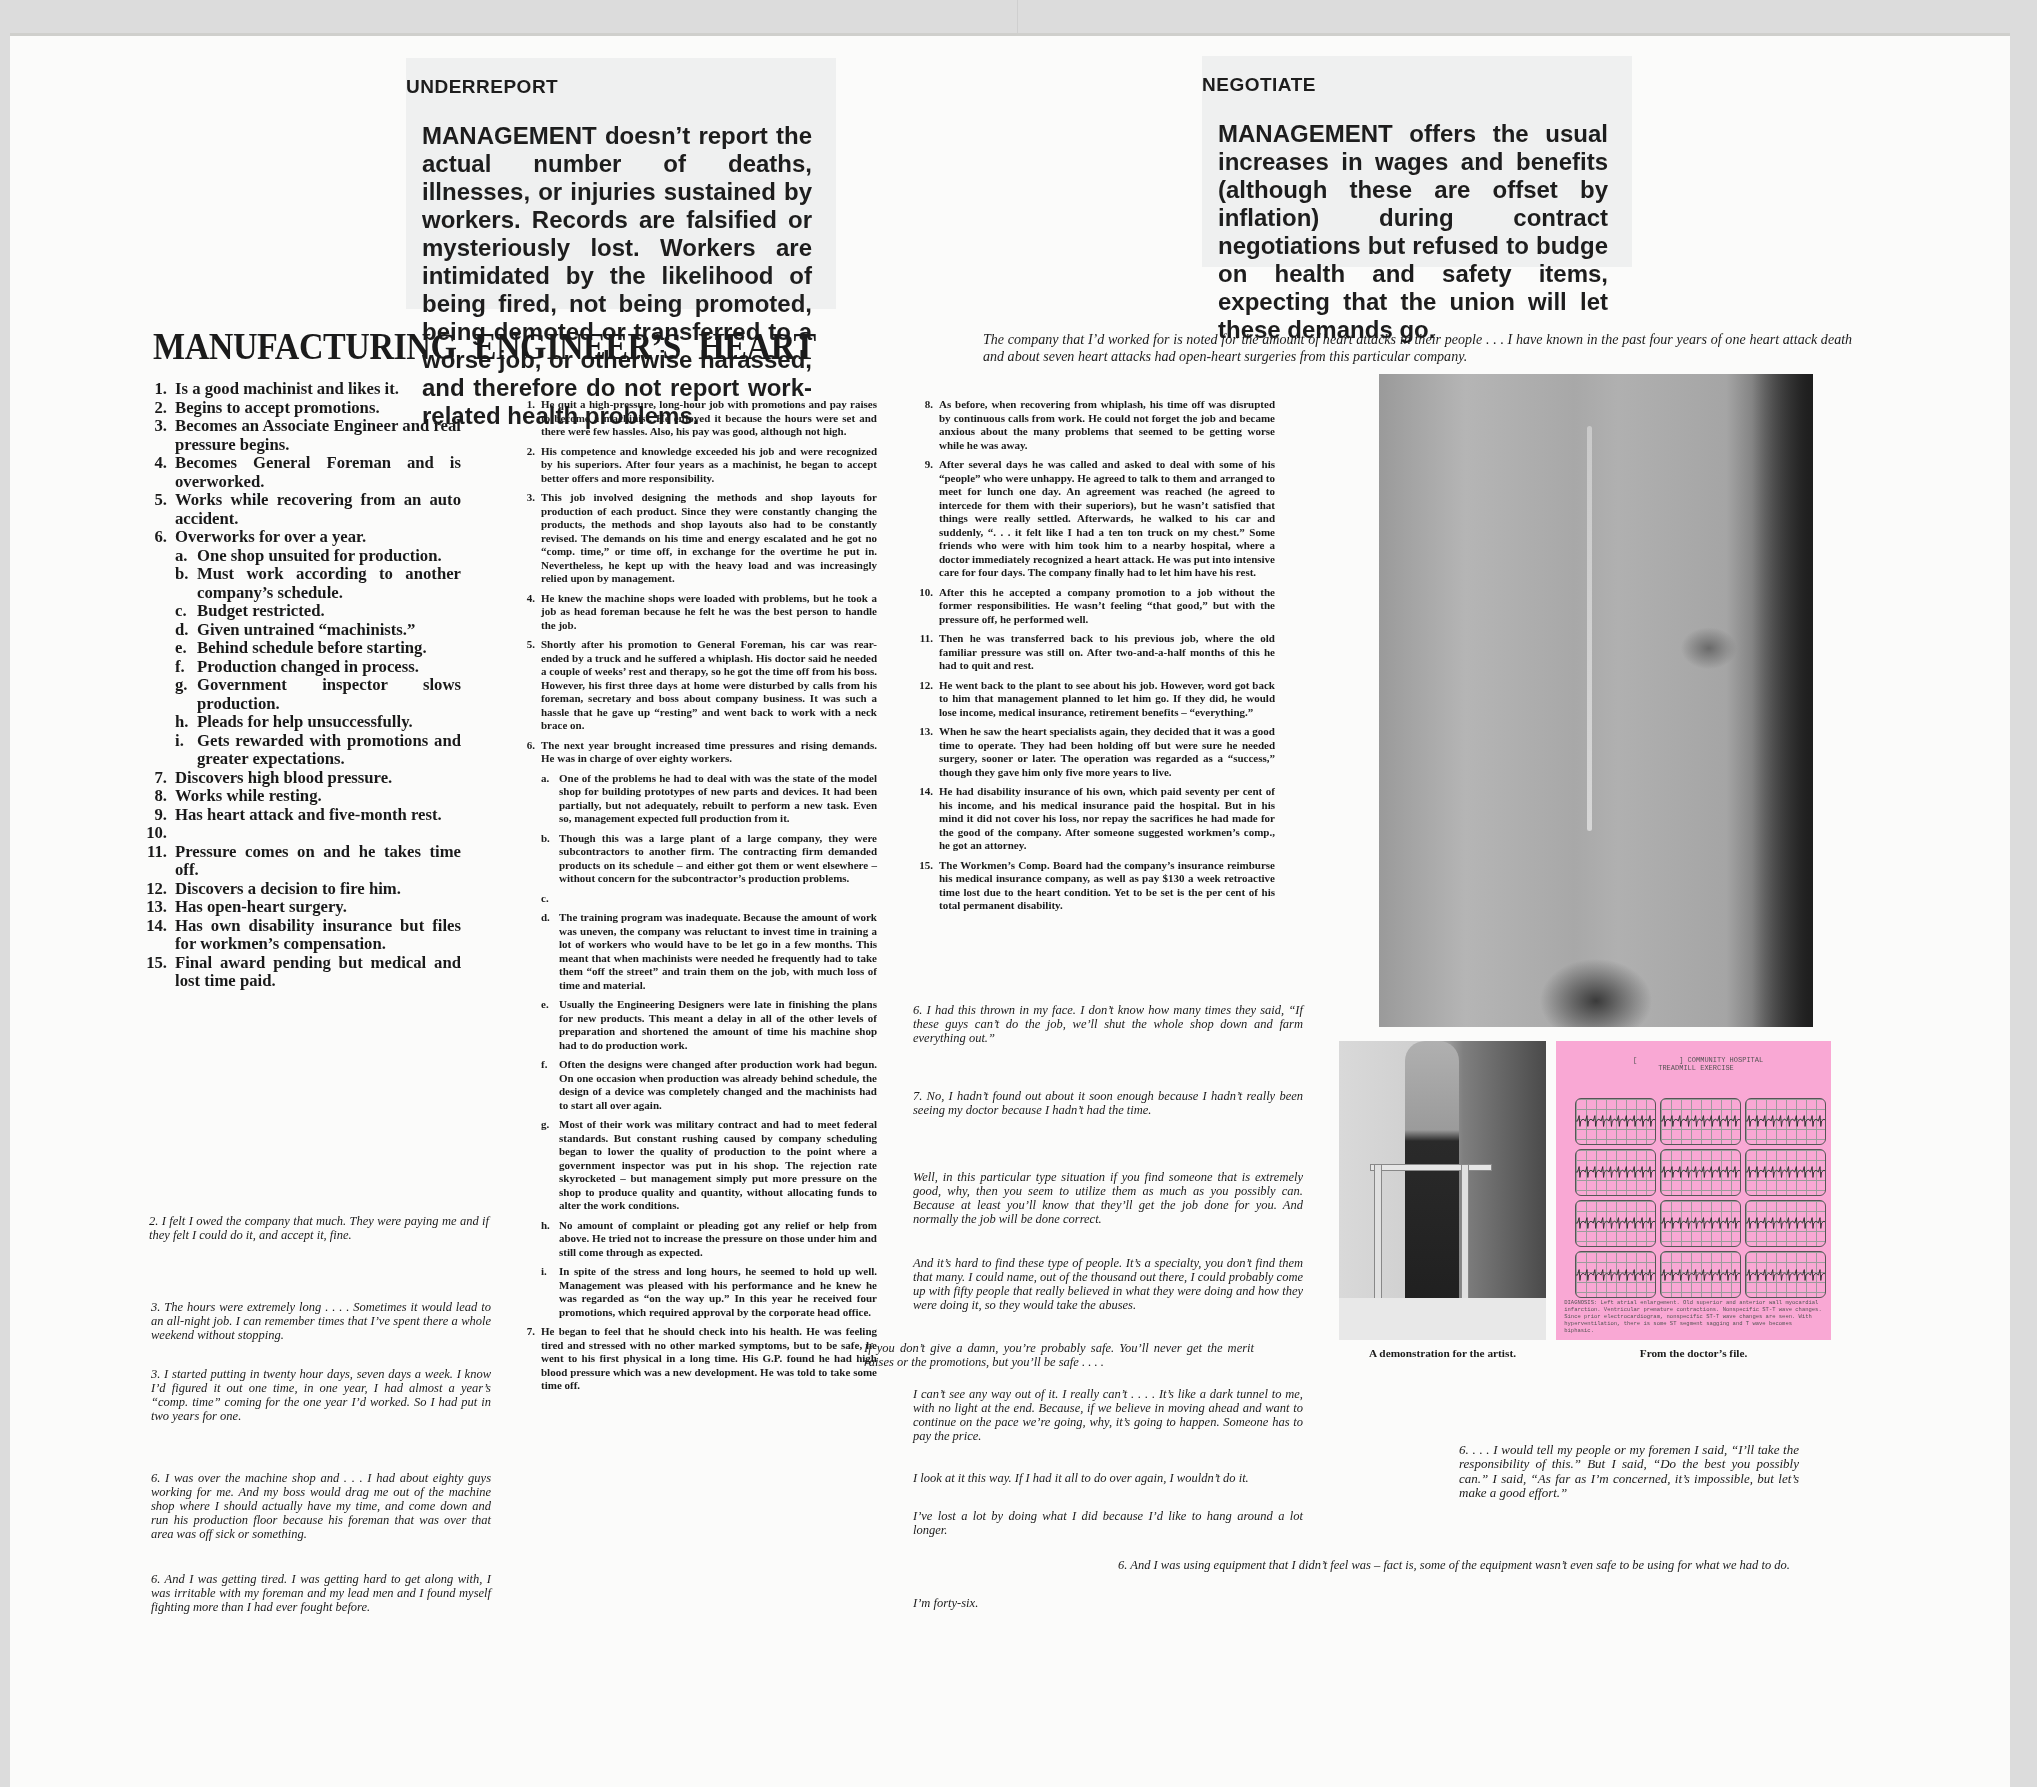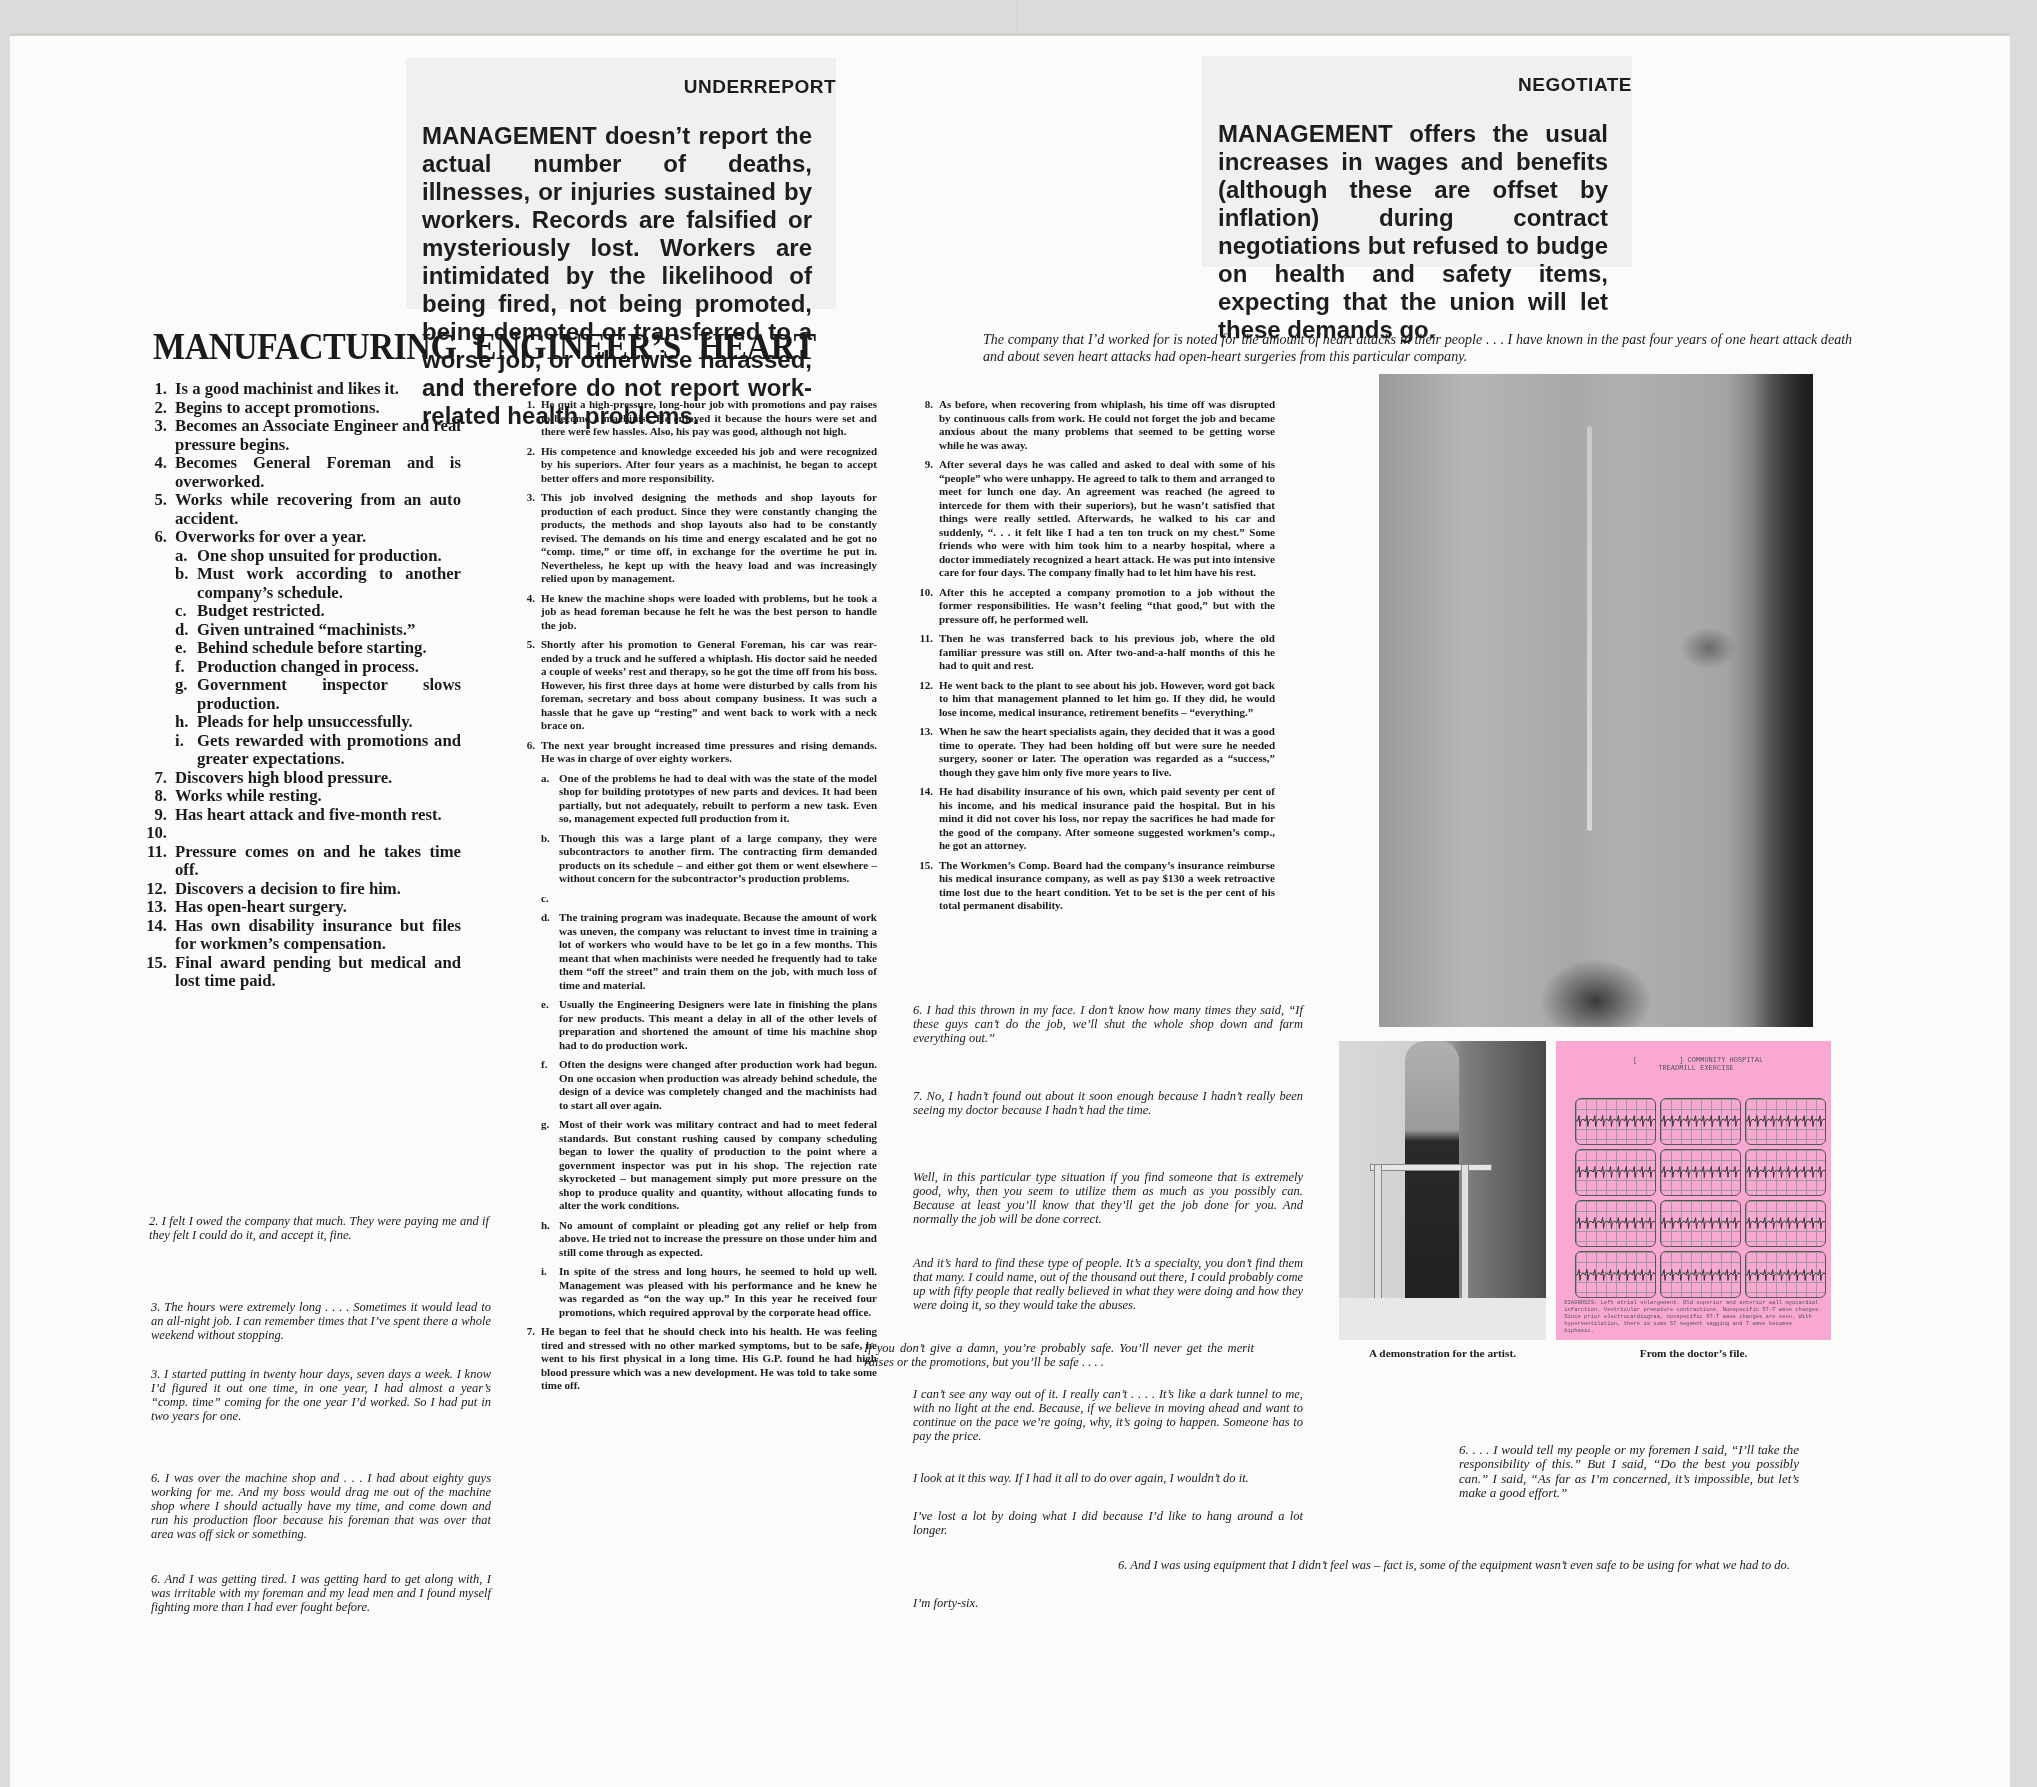--- a/index.html
+++ b/index.html
@@ -17,21 +17,21 @@
     background: #fbfbfa;
     box-shadow: 0 -3px 0 #cfcfcc;
   }
   .fold { position:absolute; left: 1017px; top: 0; width: 1px; height: 36px; background: #cfcfcf; }
   .abs { position: absolute; }
 
   .panel {
     position: absolute; background: #eff0f0;
     font-family: "Liberation Sans", sans-serif; font-weight: bold; color: #1d1d1d;
   }
-  .panel .ptitle { text-align: right; font-size: 19px; letter-spacing: 0.5px; margin-top: 18px; }
+  .panel .ptitle { text-align: left; font-size: 19px; letter-spacing: 0.5px; margin-top: 18px; }
   .panel .pbody { font-size: 24px; line-height: 28px; text-align: justify; margin: 24px 24px 0 16px; }
 
   .main-title {
     font-family: "Liberation Serif", serif; font-weight: bold;
     font-size: 37px; letter-spacing: -0.5px; transform: scaleX(0.92); transform-origin: left;
     word-spacing: 10px; white-space: nowrap; color: #1b1b1b;
   }
   .top-quote {
     font-style: italic; font-size: 14.5px; line-height: 17px; text-align: justify;
     font-family: "Liberation Serif", serif; transform: scaleX(0.97); transform-origin:left;

